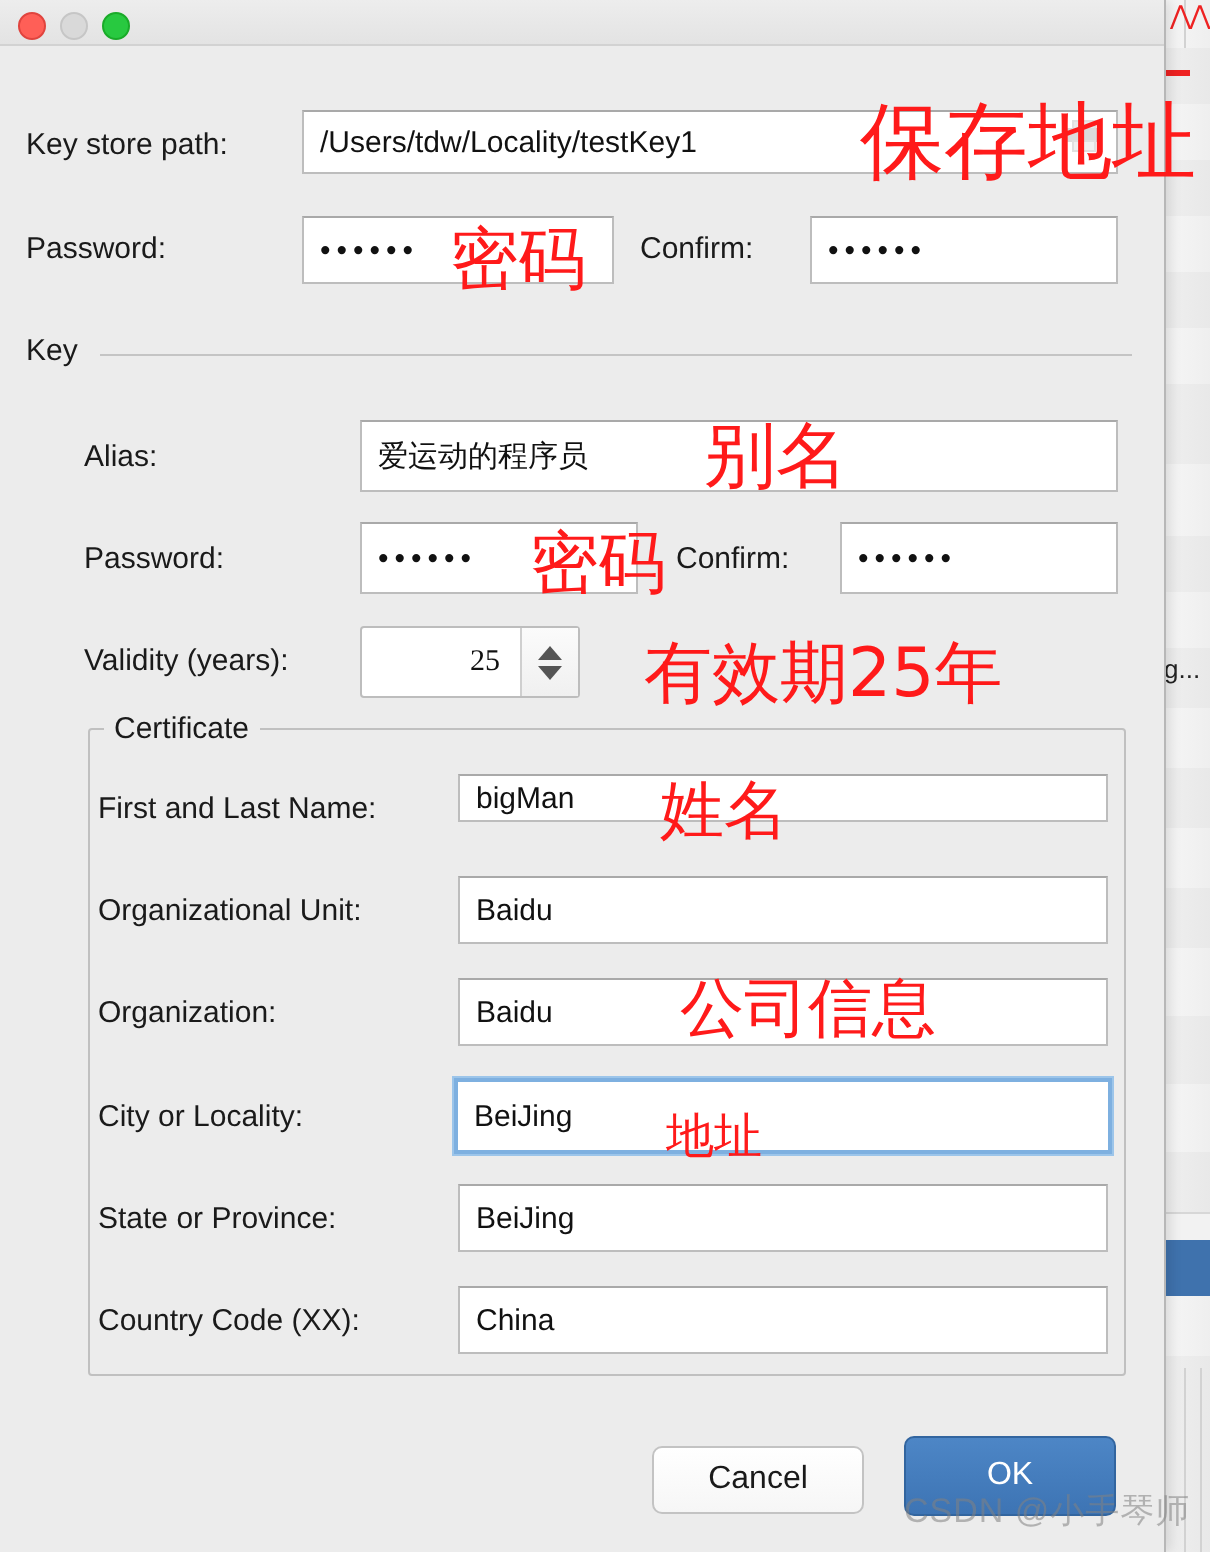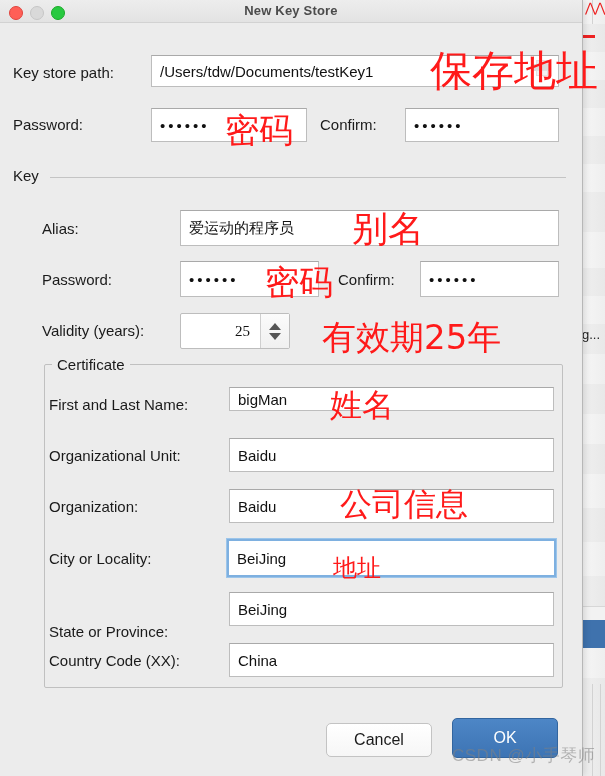--- a/index.html
+++ b/index.html
@@ -275,25 +275,24 @@
   <div class="bg-red-top">⋀⋀⋀</div>
   <div class="bg-red-dash"></div>
   <div class="bg-text-g">g...</div>
 
   <div id="dialog">
 
     <div id="titlebar">
       <div class="traffic close"></div>
       <div class="traffic min"></div>
       <div class="traffic max"></div>
-      <div id="title-text">New Key Store</div>
     </div>
 
     <div class="lbl" style="left:13px; top:64px;">Key store path:</div>
-    <div class="field" style="left:151px; top:55px; width:408px; height:32px;">/Users/tdw/Documents/testKey1</div>
+    <div class="field" style="left:151px; top:55px; width:408px; height:32px;">/Users/tdw/Locality/testKey1</div>
     <div class="path-icon">
       <div class="pi-top"></div>
         <div class="pi-mid"></div>
         <div class="pi-bot"></div>
     </div>
 
     <div class="lbl" style="left:13px; top:116px;">Password:</div>
     <div class="field" style="left:151px; top:108px; width:156px; height:34px;">
       <span class="dots">••••••</span>
     </div>
@@ -334,21 +333,21 @@
 
     <div class="lbl" style="left:49px; top:447px;">Organizational Unit:</div>
     <div class="field" style="left:229px; top:438px; width:325px; height:34px;">Baidu</div>
 
     <div class="lbl" style="left:49px; top:498px;">Organization:</div>
     <div class="field" style="left:229px; top:489px; width:325px; height:34px;">Baidu</div>
 
     <div class="lbl" style="left:49px; top:550px;">City or Locality:</div>
     <div class="field focused" style="left:227px; top:539px; width:329px; height:38px;">BeiJing</div>
 
-    <div class="lbl" style="left:49px; top:601px;margin-top:22px;">State or Province:</div>
+    <div class="lbl" style="left:49px; top:601px;">State or Province:</div>
     <div class="field" style="left:229px; top:592px; width:325px; height:34px;">BeiJing</div>
 
     <div class="lbl" style="left:49px; top:652px;">Country Code (XX):</div>
     <div class="field" style="left:229px; top:643px; width:325px; height:34px;">China</div>
 
     <div class="btn cancel" style="left:326px; top:723px; width:106px; height:34px;">Cancel</div>
     <div class="btn ok" style="left:452px; top:718px; width:106px; height:40px;">OK</div>
 
   </div>
 

